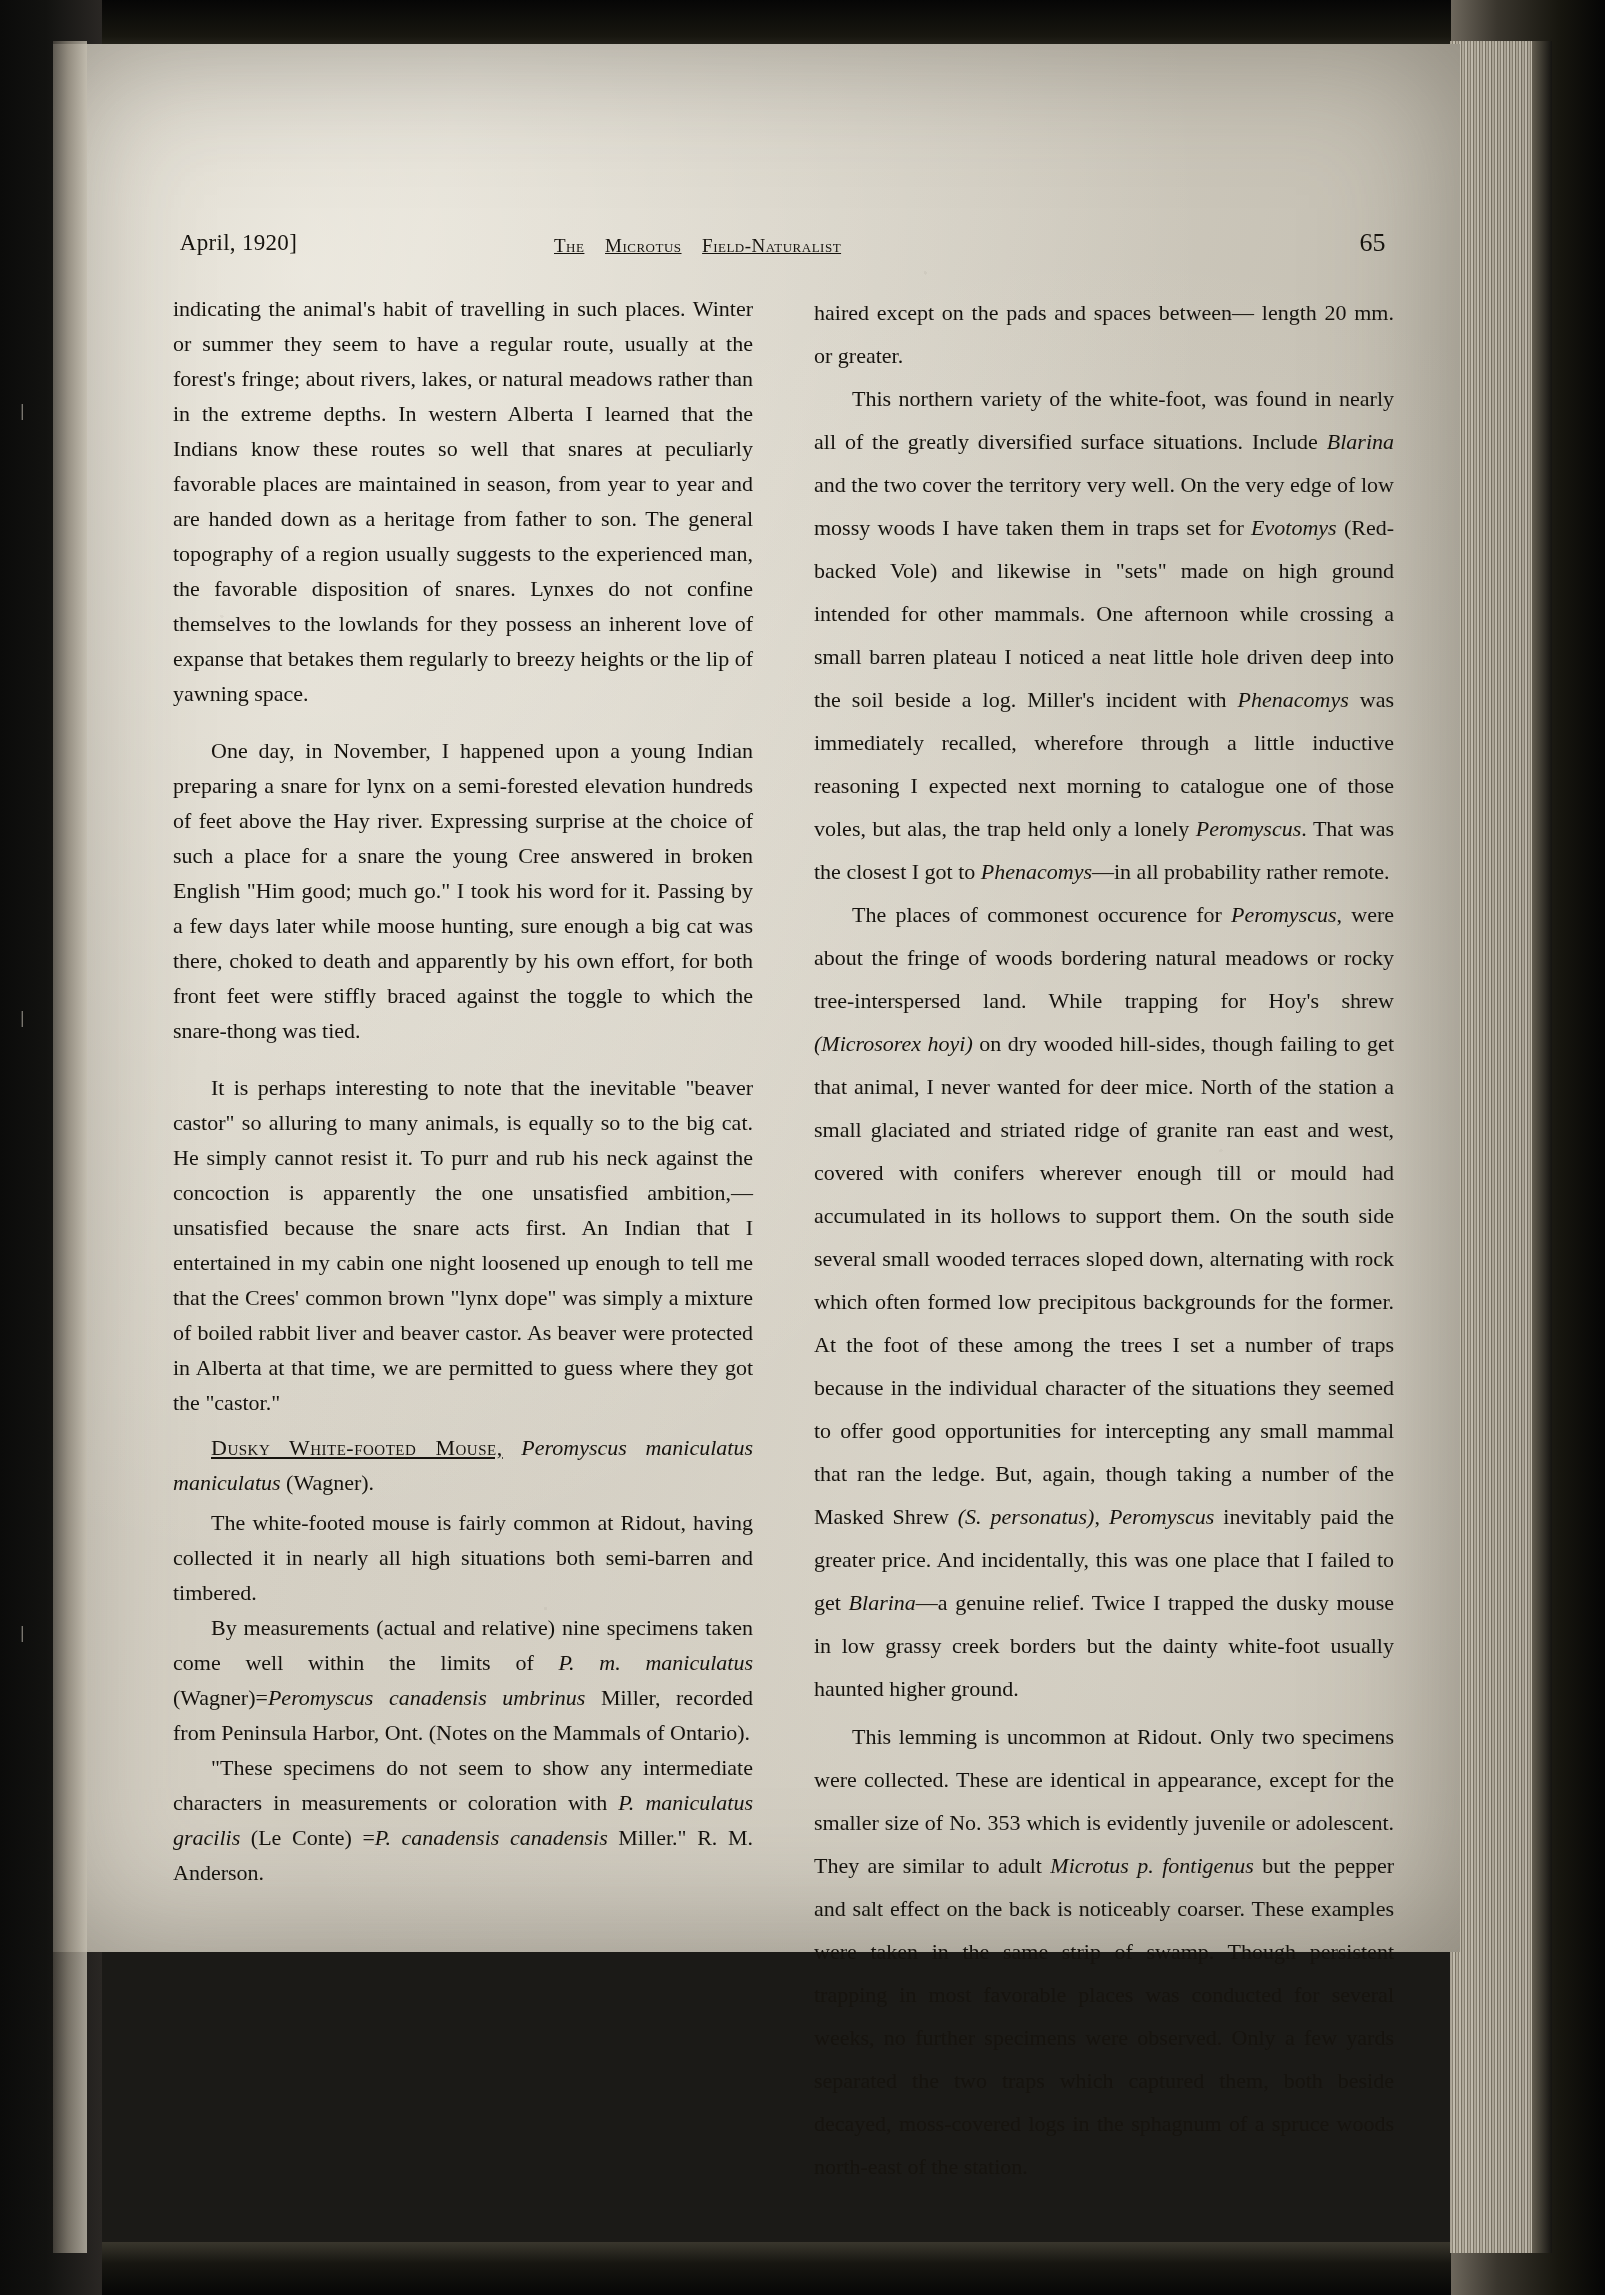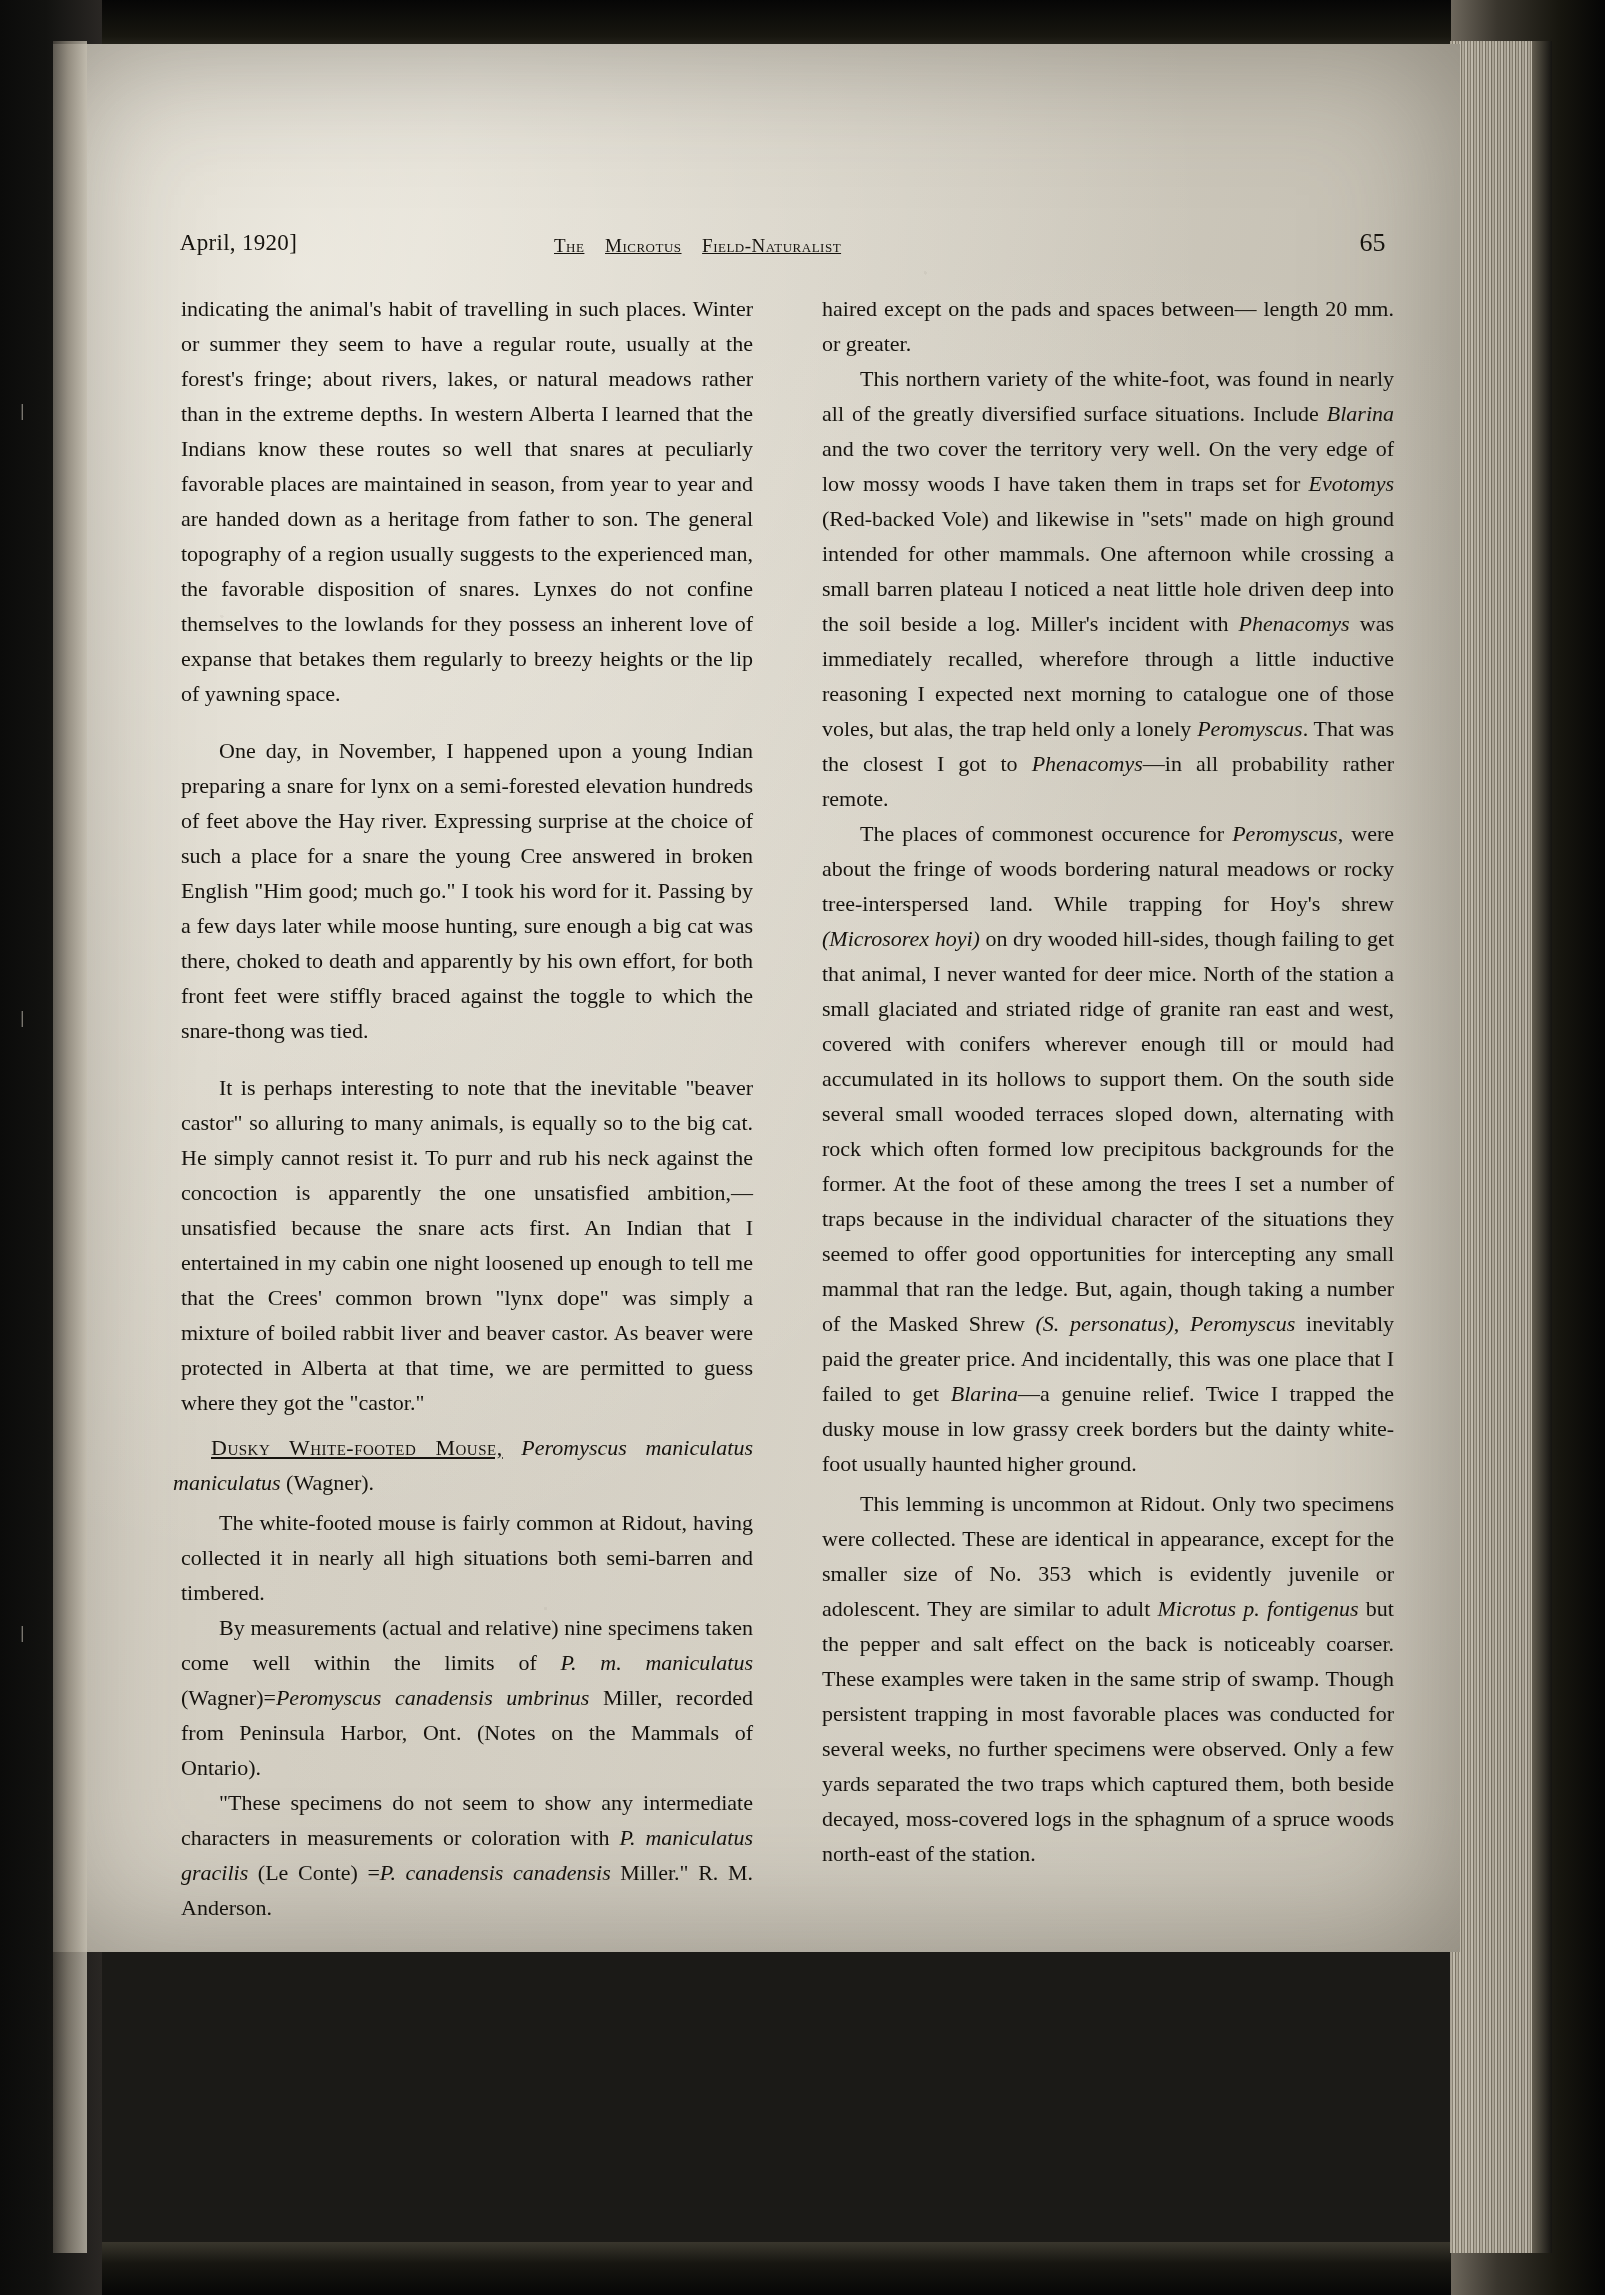--- a/index.html
+++ b/index.html
@@ -122,21 +122,21 @@
     font-weight: normal;
   }
   .cols {
     display: flex;
     gap: 61px;
   }
   .col {
     width: 580px;
   }
   .col p {
-    margin: 0 0 0 8px;
+    margin: 0 0 0 0;
     text-align: justify;
     text-justify: inter-word;
     font-size: 22px;
     line-height: 35px;
     text-indent: 38px;
     hyphens: manual;
   }
   .col p.noindent { text-indent: 0; }
   .col p.spaced { margin-top: 22px; }
   .col p.tight { margin-top: 0; }
@@ -146,21 +146,21 @@
     line-height: 35px;
     text-indent: 38px;
     text-align: justify;
   }
   .sc {
     font-variant: small-caps;
     letter-spacing: 0.5px;
     text-decoration: underline;
   }
   em { font-style: italic; }
-  .col-right p { line-height: 35px; }
+  .col-right p { line-height: 43px; }
   
   .speckle {
     position: absolute;
     inset: 0;
     pointer-events: none;
     background-image:
       radial-gradient(circle at 12% 30%, rgba(60,50,35,0.05) 0 1.7px, transparent 1.7px),
       radial-gradient(circle at 62% 12%, rgba(60,50,35,0.05) 0 1.7px, transparent 1.7px),
       radial-gradient(circle at 83% 58%, rgba(60,50,35,0.04) 0 1.7px, transparent 1.7px),
       radial-gradient(circle at 35% 82%, rgba(60,50,35,0.05) 0 1.7px, transparent 1.7px);

